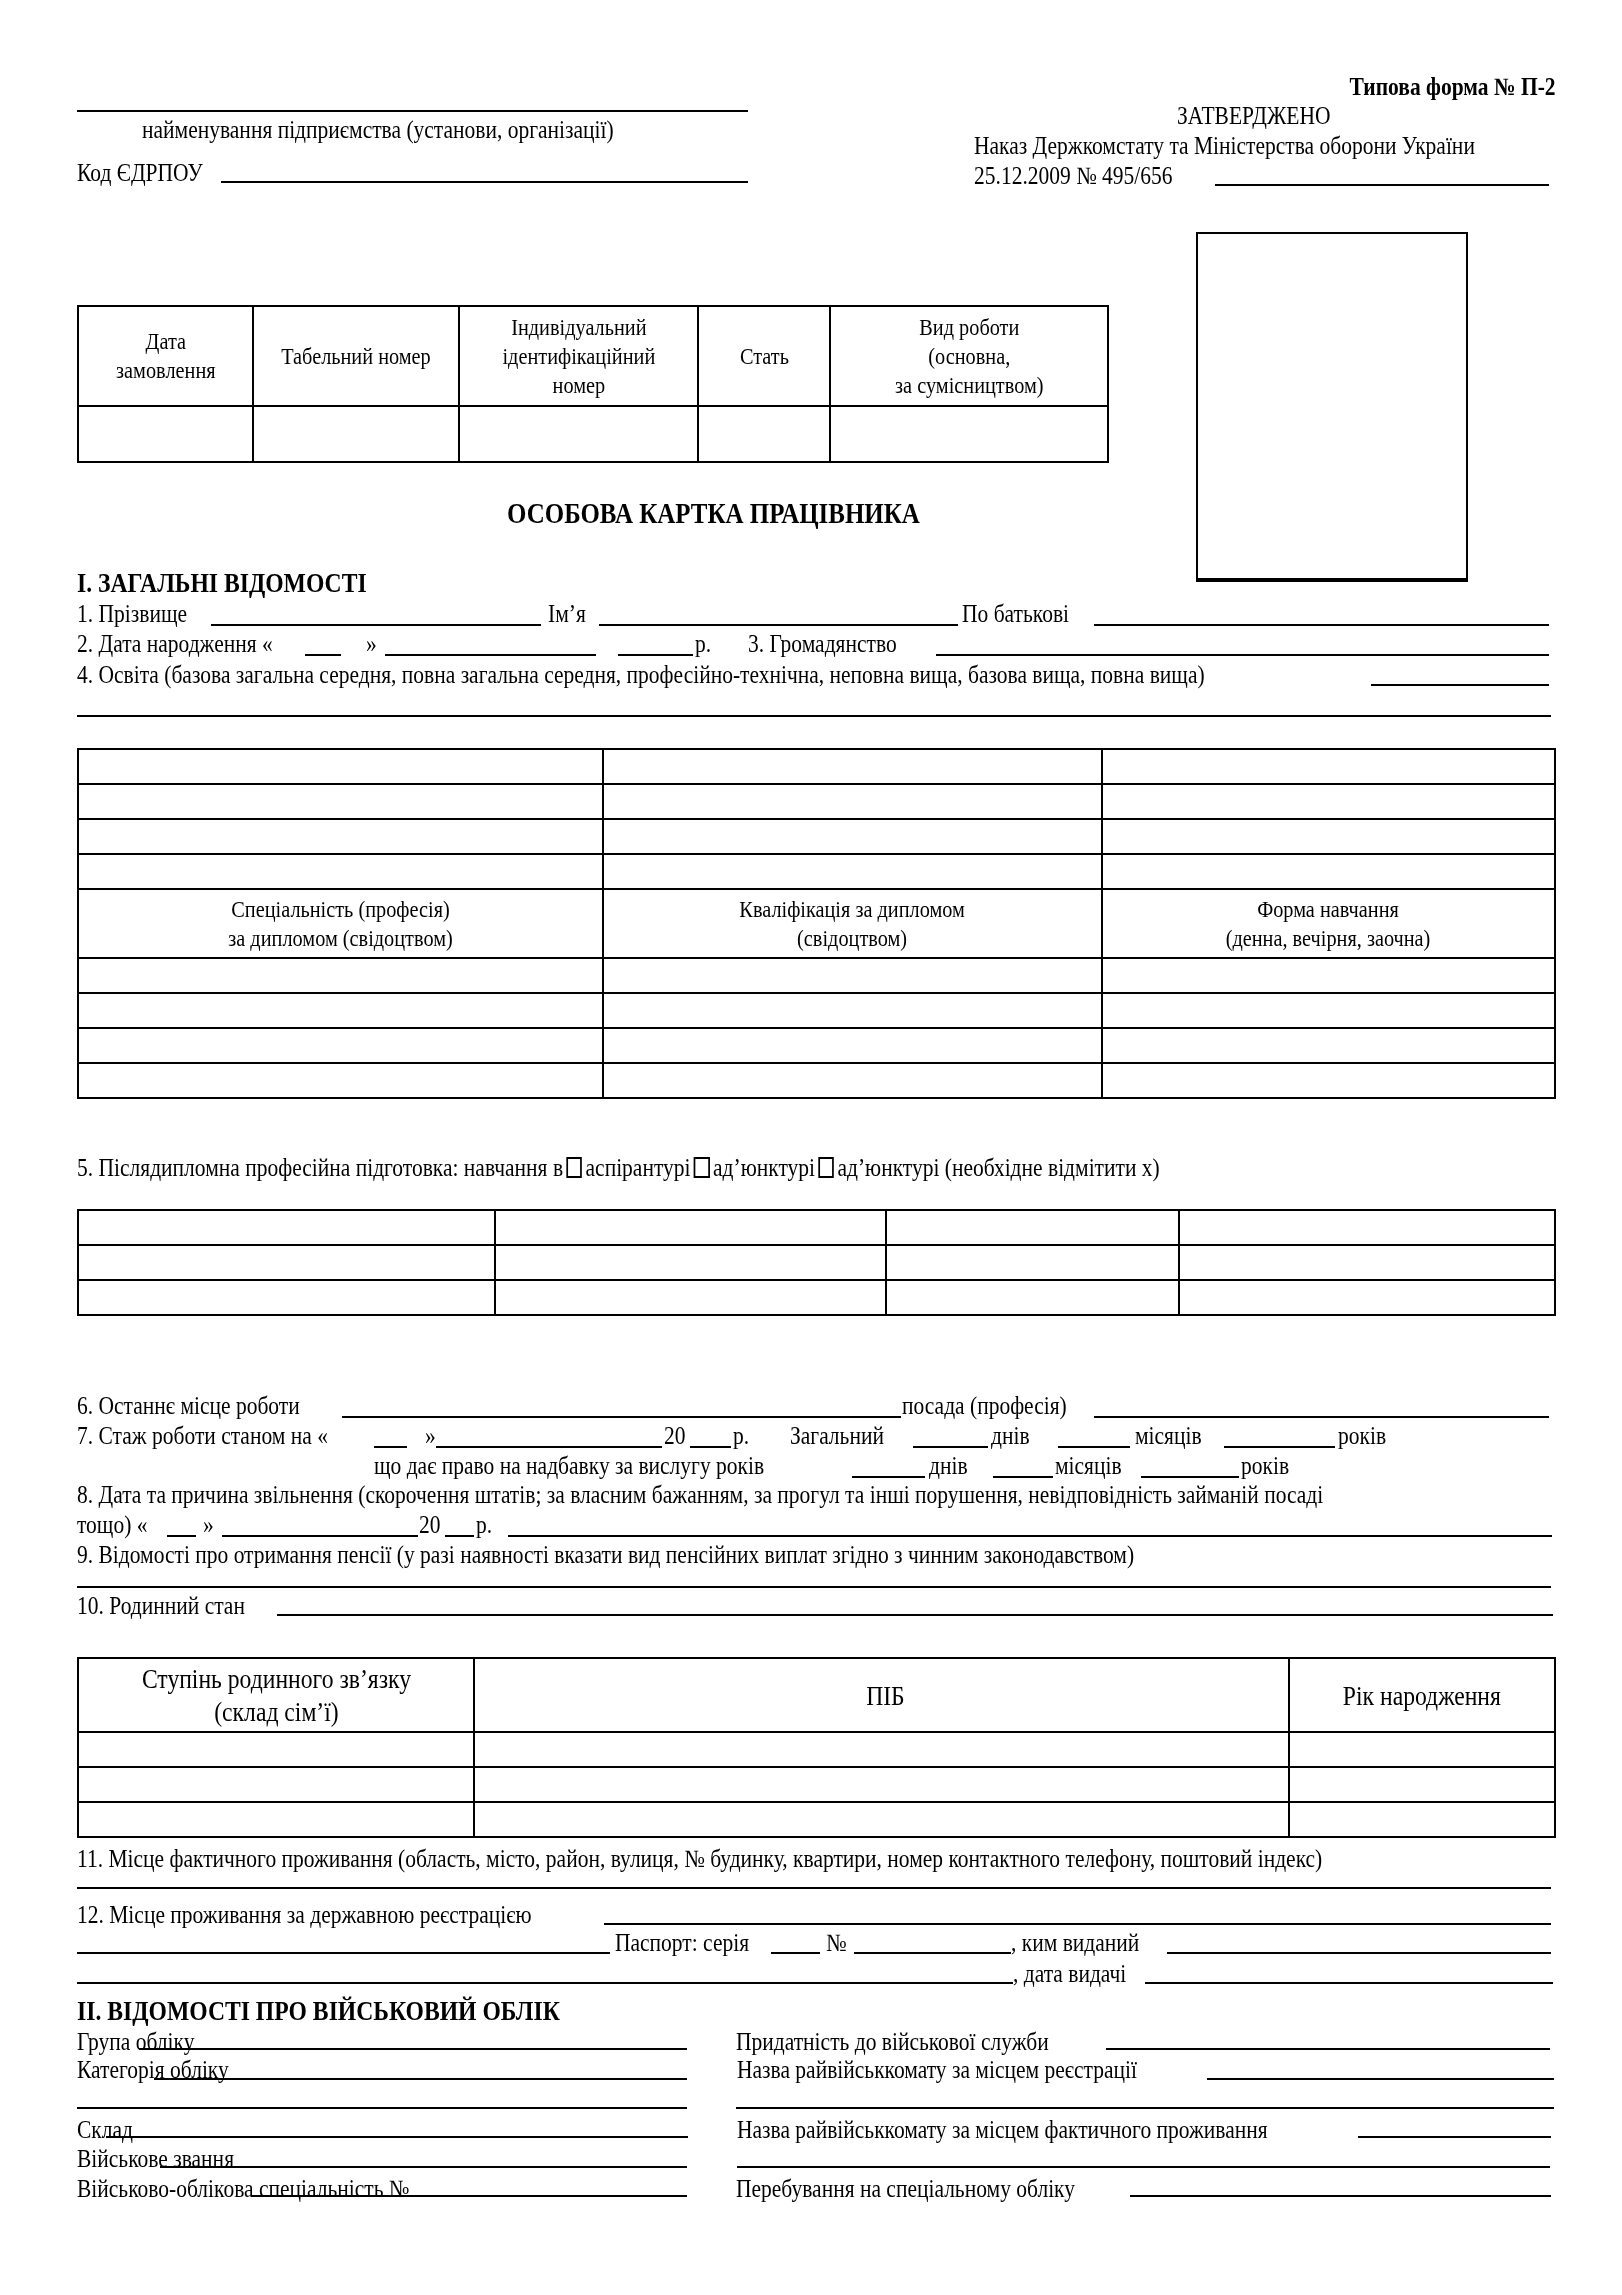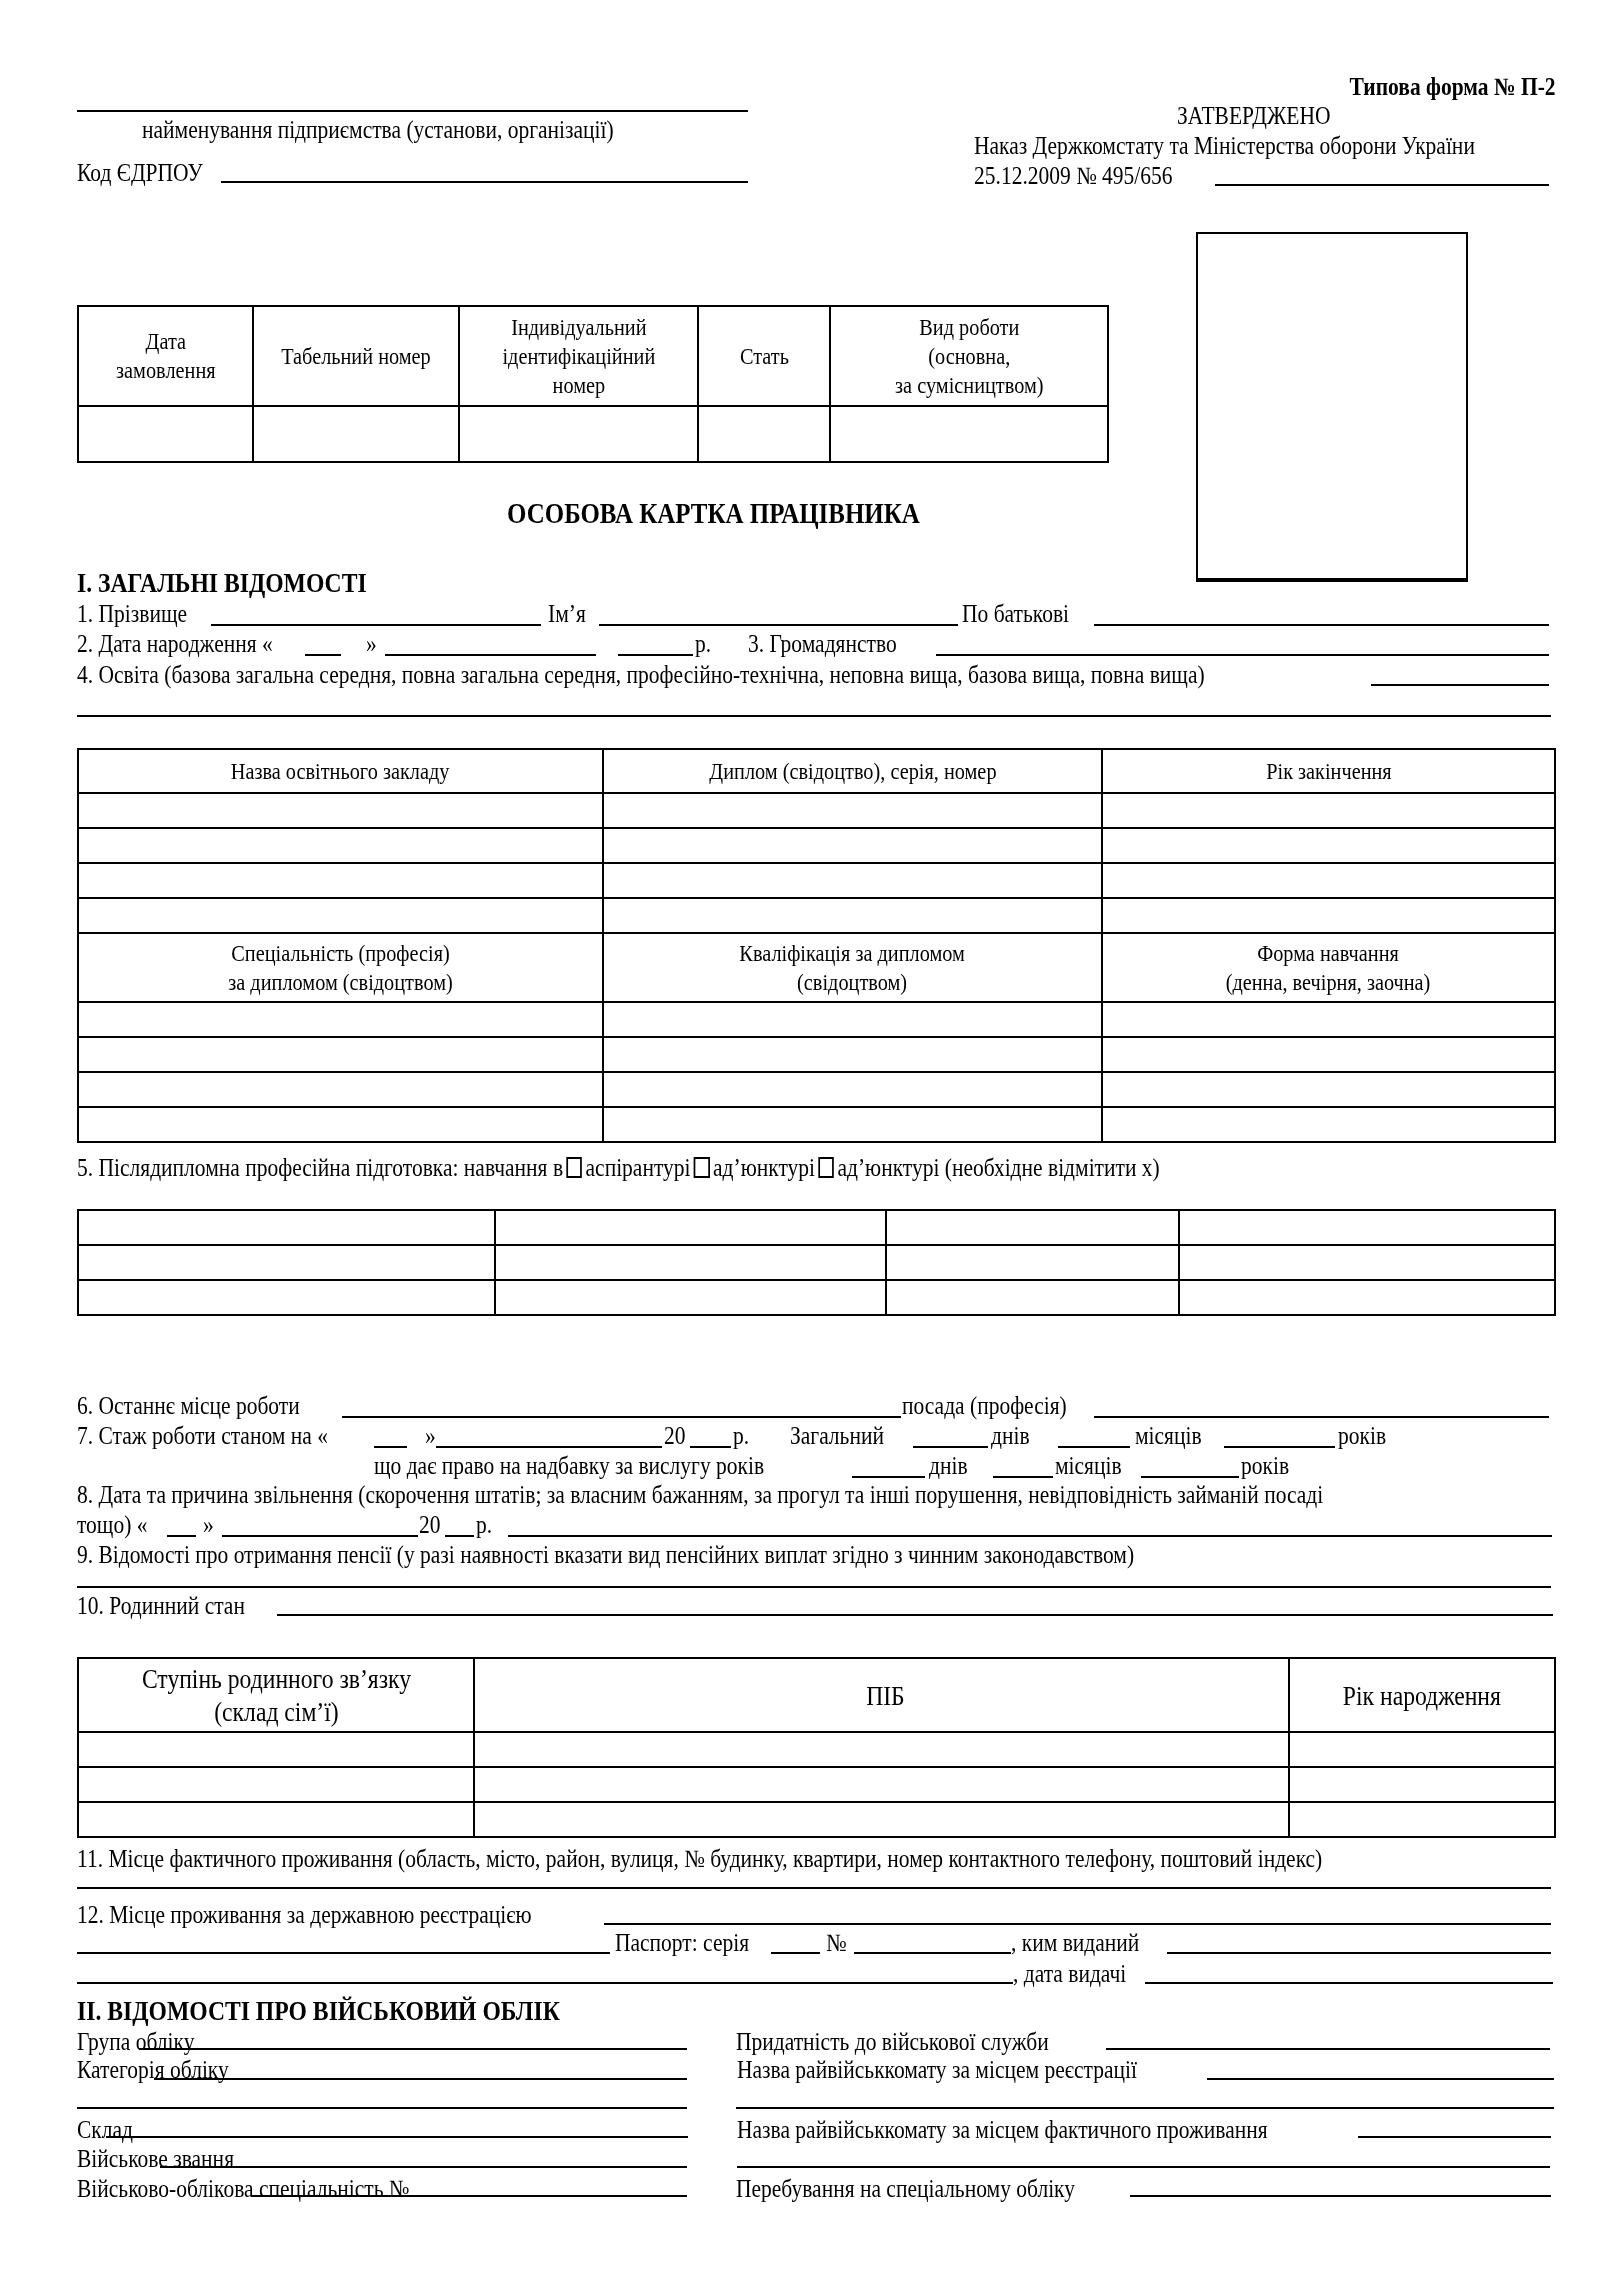--- a/index.html
+++ b/index.html
@@ -88,25 +88,20 @@
 <div class="uline" style="left:1371px; top:684px; width:178px;"></div>
 <div class="uline" style="left:77px; top:715px; width:1474px;"></div>
 
 <table class="grid" style="left:77px; top:748px; width:1477px;">
   <colgroup>
       <col style="width:525px">
       <col style="width:499px">
       <col style="width:453px">
     </colgroup>
   <tbody>
-      <tr style="height:44px">
-    <td><span class="cell-text">Назва освітнього закладу</span></td>
-    <td><span class="cell-text">Диплом (свідоцтво), серія, номер</span></td>
-    <td><span class="cell-text">Рік закінчення</span></td>
-  </tr>
   <tr style="height:35px">
         <td></td>
         <td></td>
         <td></td>
       </tr>
   <tr style="height:35px">
         <td></td>
         <td></td>
         <td></td>
       </tr>

